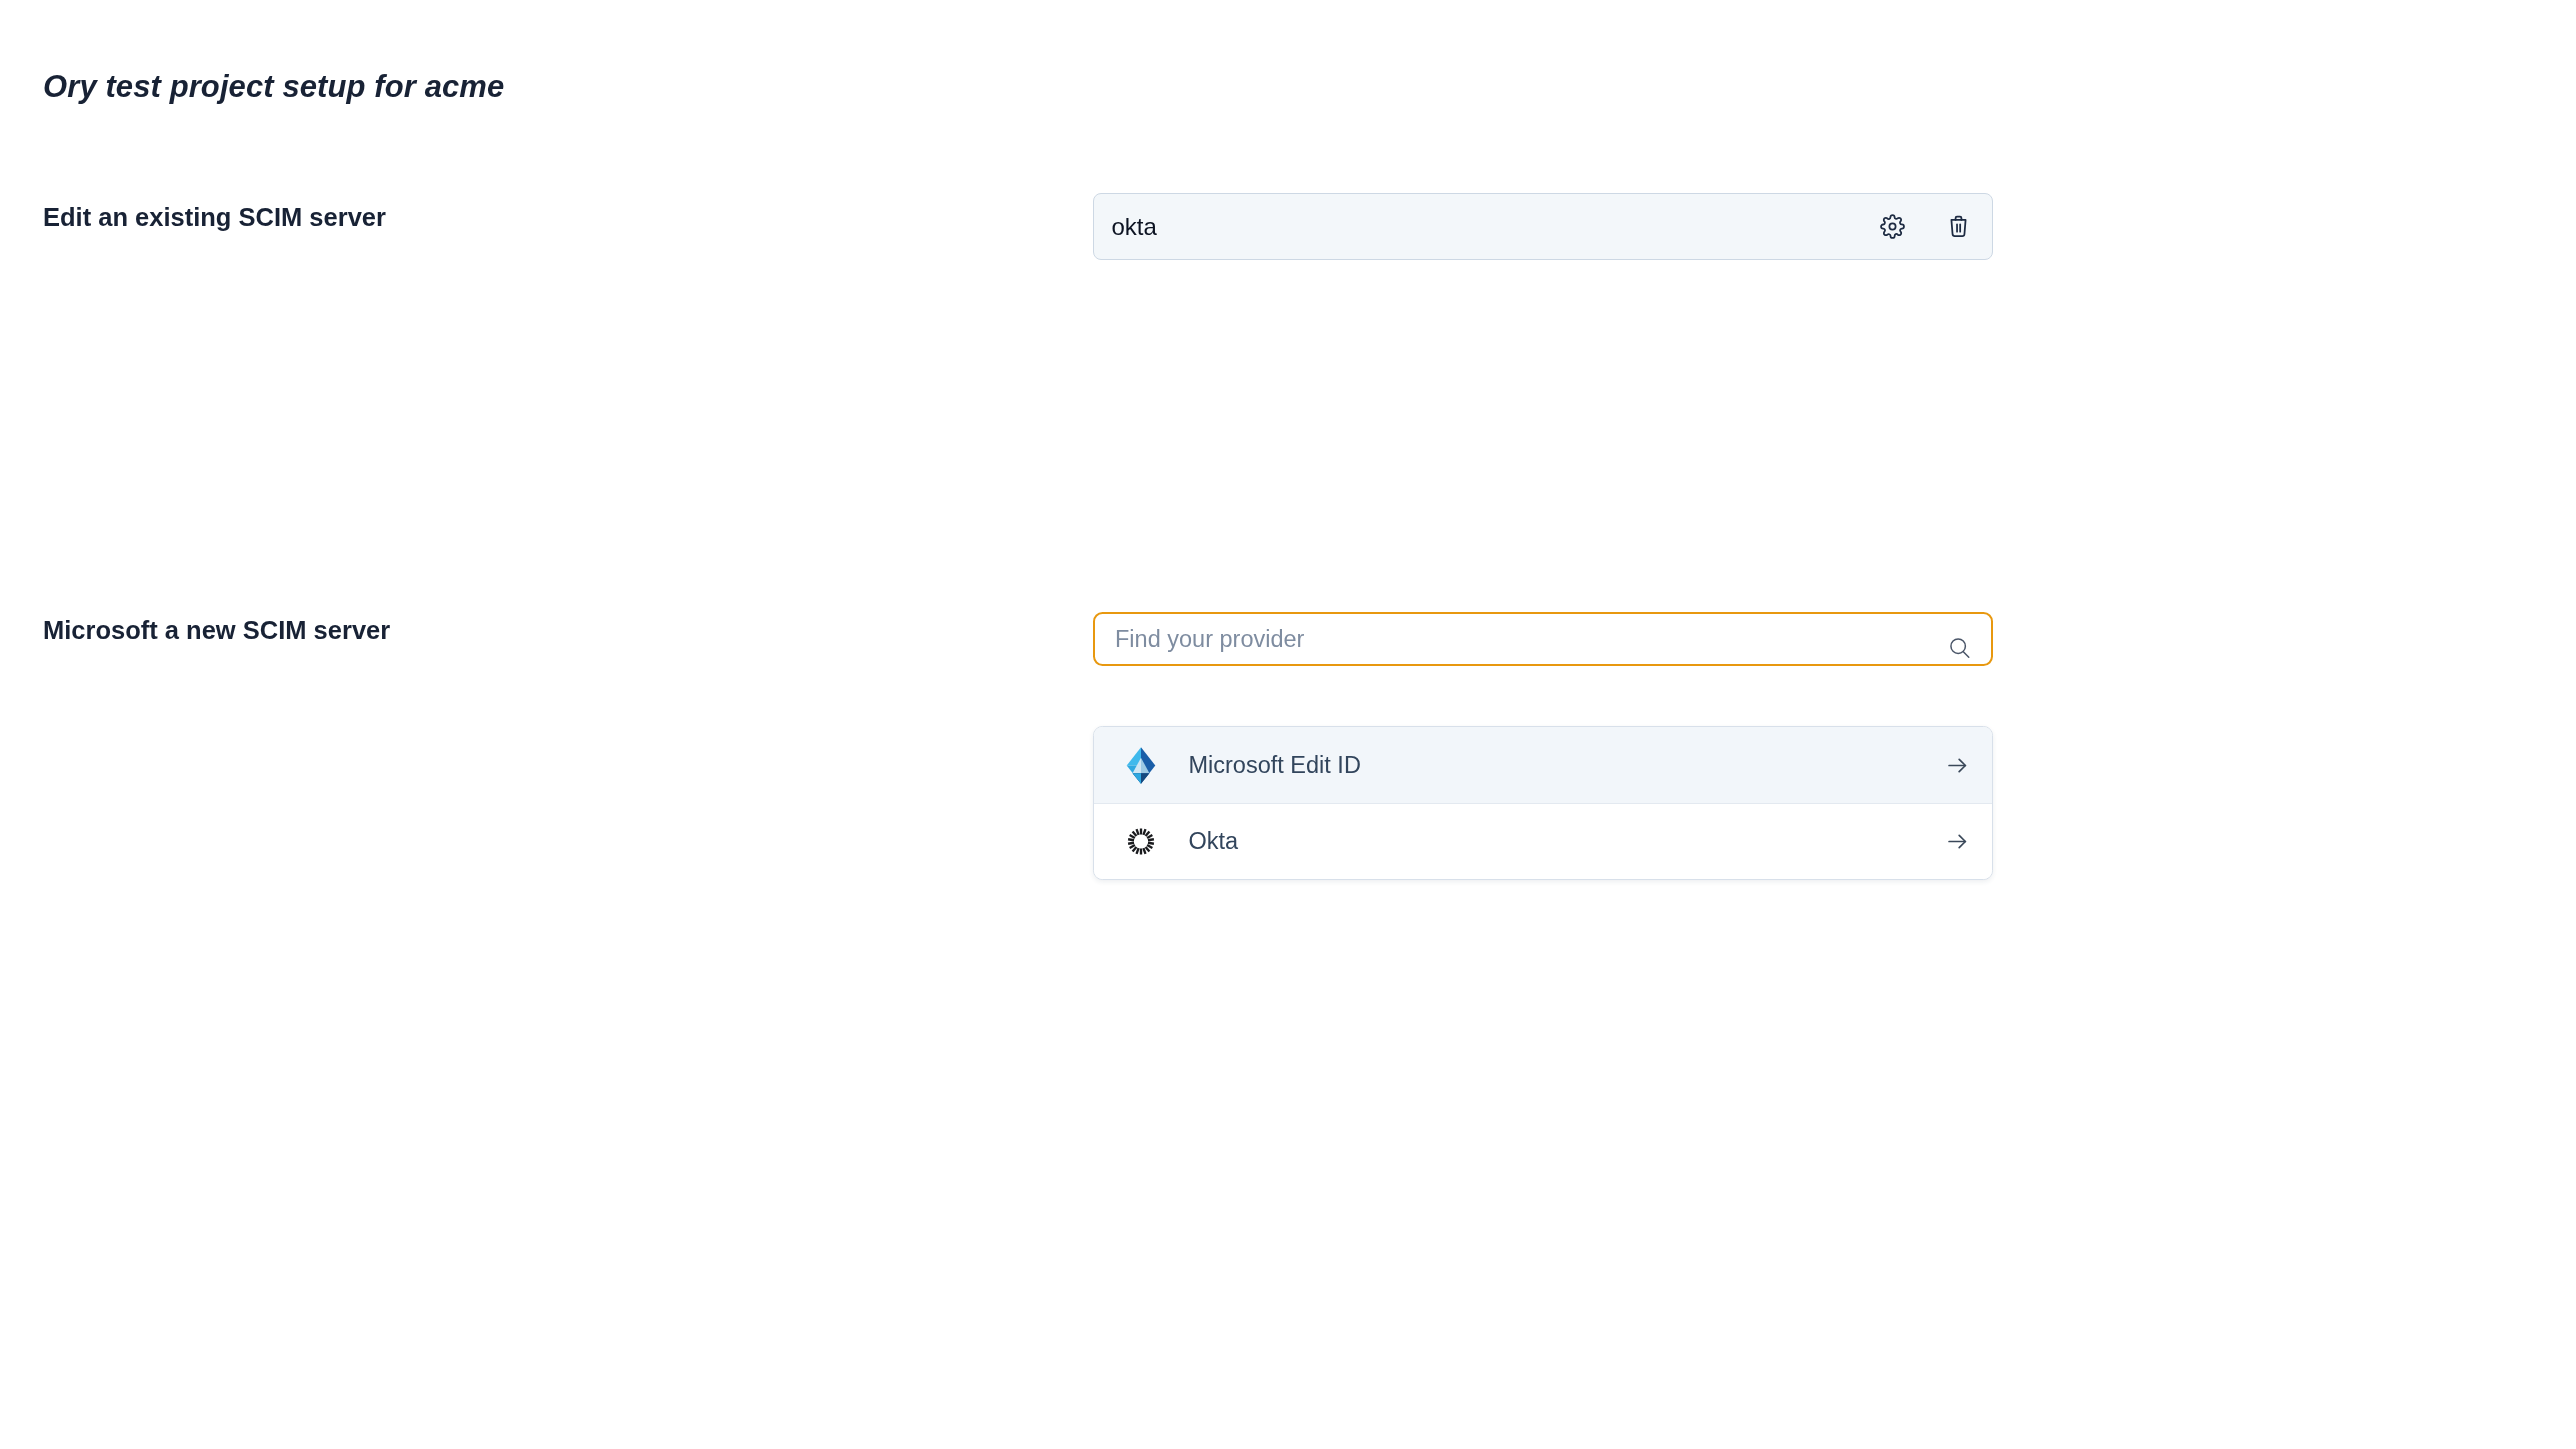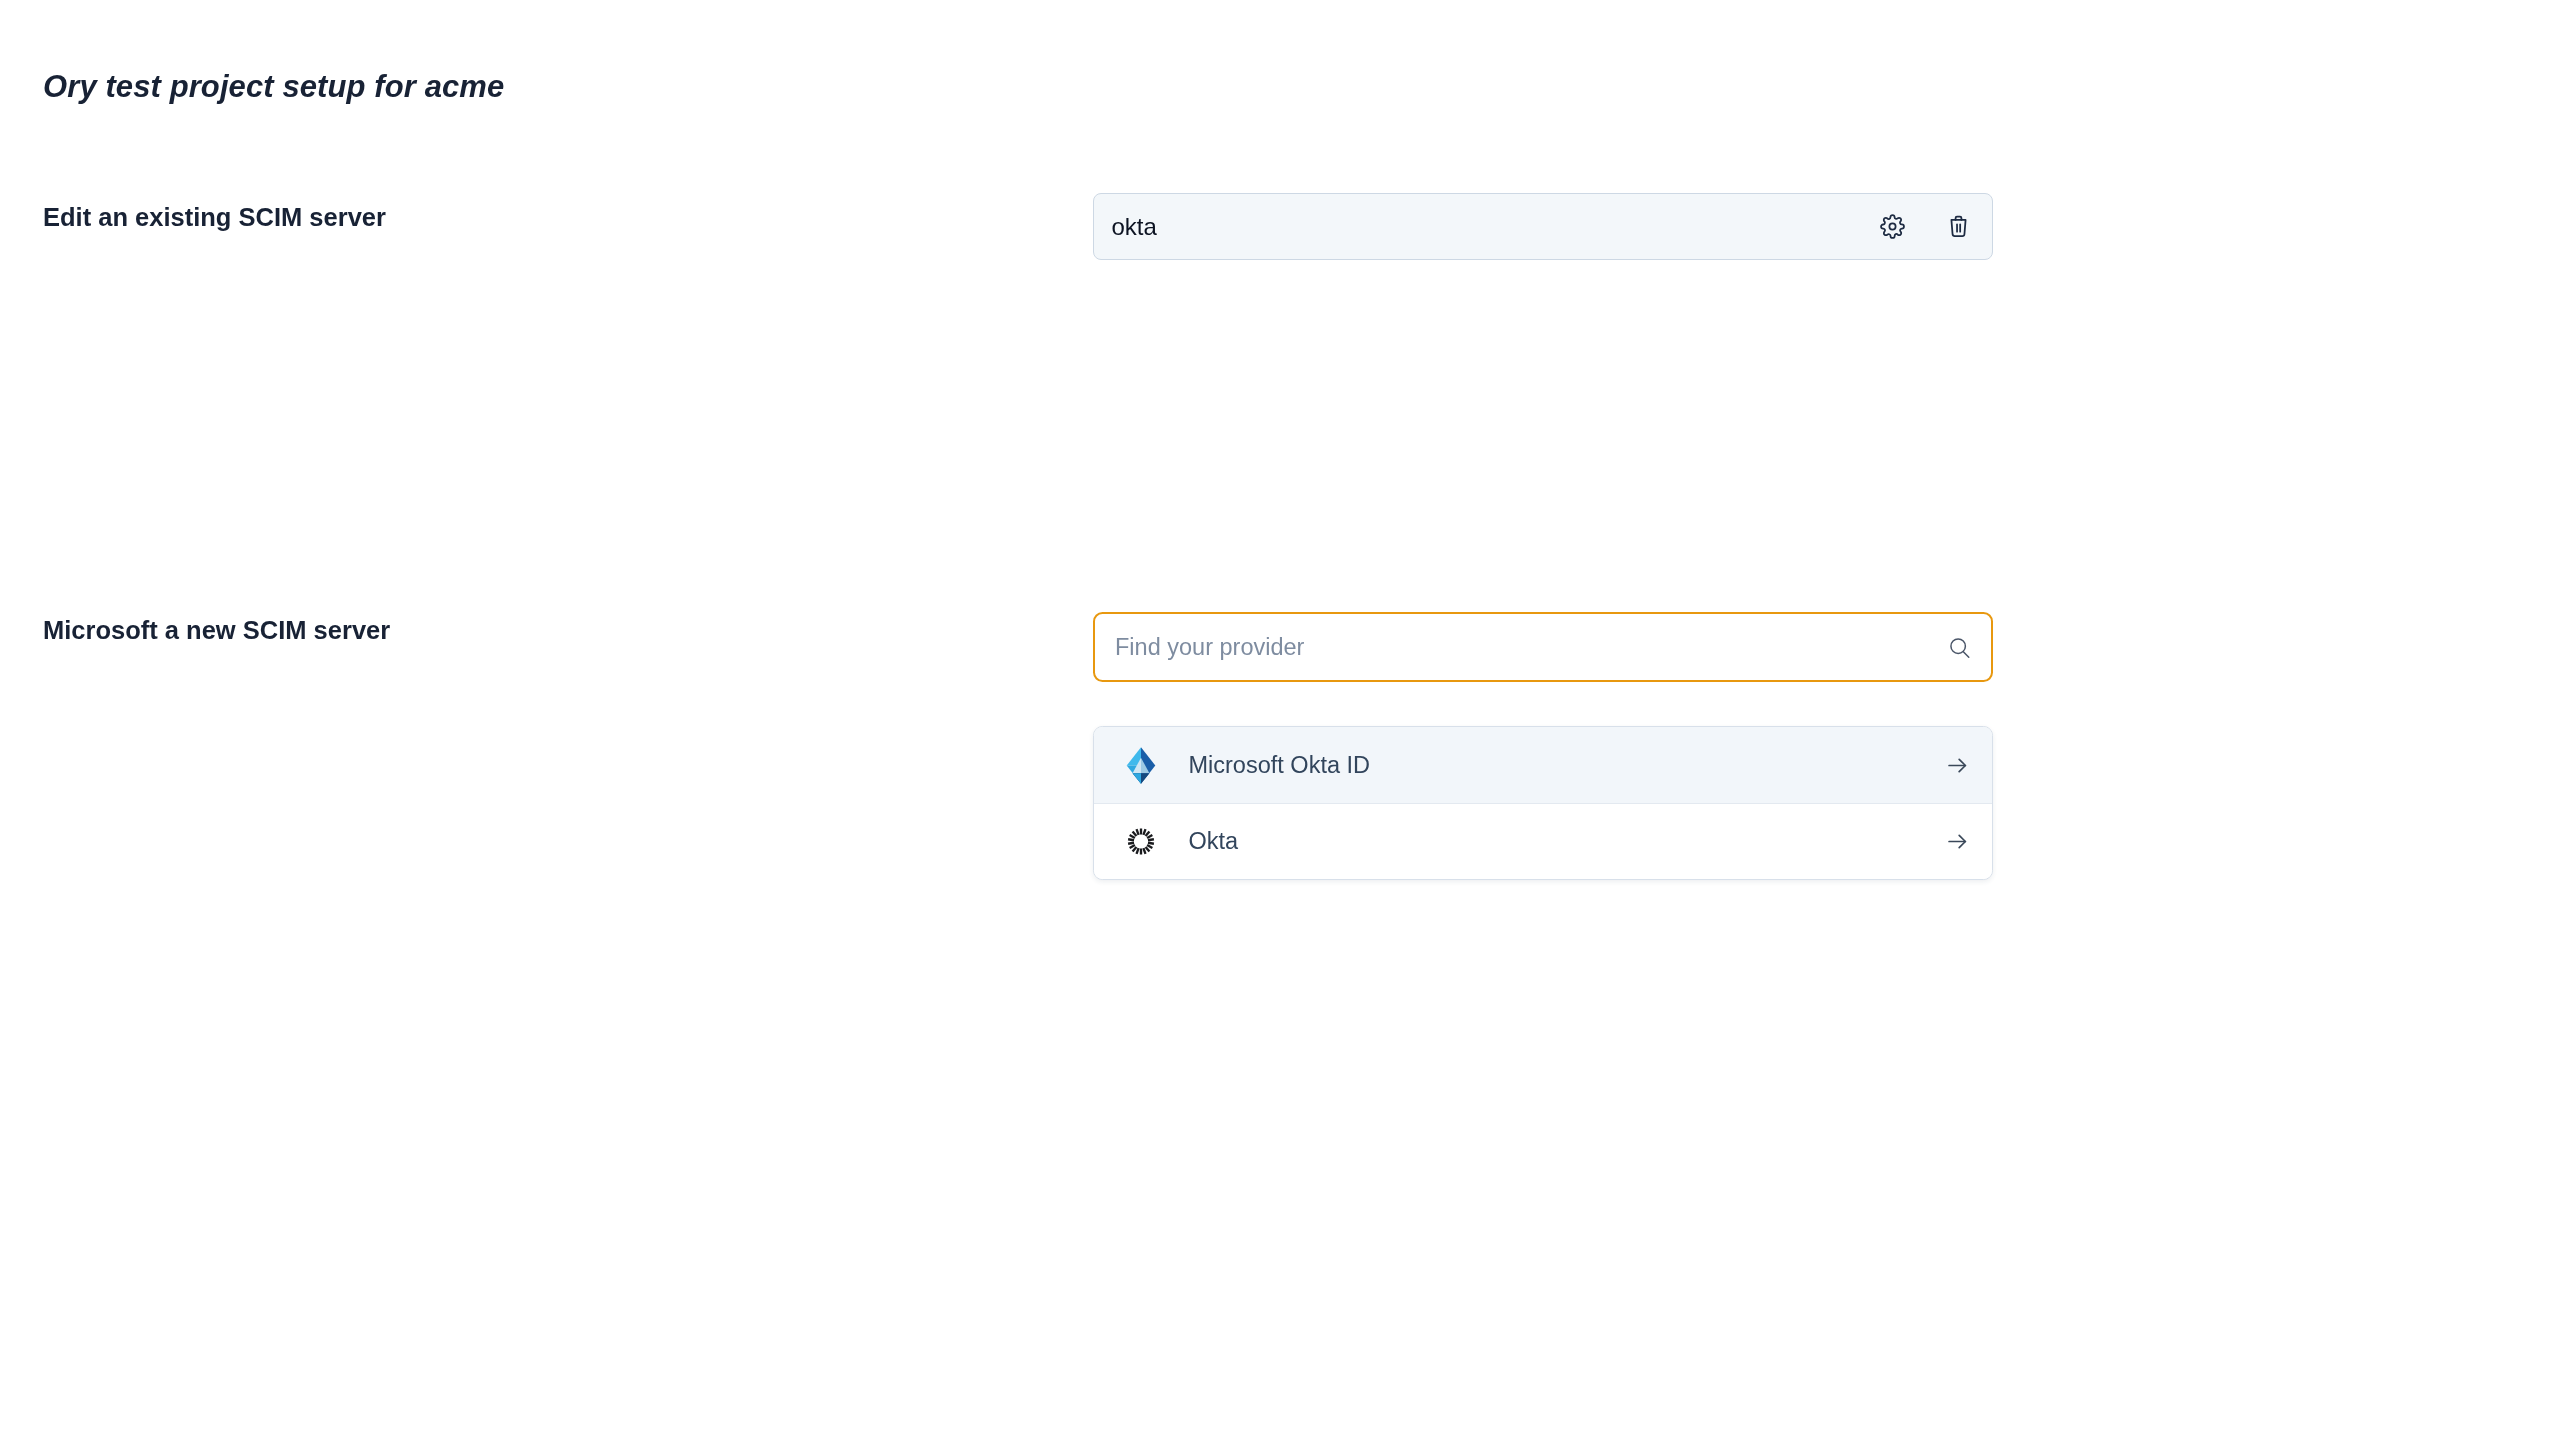--- a/index.html
+++ b/index.html
@@ -38,21 +38,21 @@
   .icon-btn {
     width:27px; height:27px; display:flex; align-items:center; justify-content:center;
     background:transparent; border:none; cursor:pointer; padding:0;
   }
   .icon-btn svg { width:25px; height:25px; stroke:#1D2B42; fill:none;
                   stroke-linecap:round; stroke-linejoin:round; }
 
   
   .provider-search {
     position:absolute; left:1093px; top:612px;
-    width:900px; height:70px;
+    width:900px; height:54px;
     background:#ffffff;
     border:2.7px solid #E8980F;
     border-radius:9.4px;
     font-family:"Liberation Sans", sans-serif;
     font-size:23.5px; color:#7f1d1d;
     padding:0 60px 0 20px;
     outline:none;
   }
   .provider-search::placeholder { color:#7E8CA0; opacity:1; }
   .search-icon-wrap {
@@ -133,21 +133,21 @@
       <svg viewBox="0 0 48 60">
         <polygon points="24,2 2,30 24,30" fill="#3FB9EC"></polygon>
         <polygon points="2,30 24,58 24,30" fill="#2FA8E0"></polygon>
         <polygon points="24,2 46,30 24,58" fill="#1A5EA8"></polygon>
         <polygon points="24,18 11,42 24,42" fill="#CFE6F4"></polygon>
         <polygon points="24,18 37,42 24,42" fill="#9CC9E4"></polygon>
         <polygon points="11,42 37,42 24,58" fill="#15497F"></polygon>
         <polygon points="11,42 24,42 24,58" fill="#2FA8E0"></polygon>
       </svg>
     </span>
-    <span class="provider-label">Microsoft Okta ID</span>
+    <span class="provider-label">Microsoft Edit ID</span>
     <span class="row-arrow">
       <svg viewBox="0 0 24 24" stroke-width="1.5">
         <line x1="4.5" y1="12" x2="19" y2="12"></line>
         <polyline points="13.5 6.5 19 12 13.5 17.5"></polyline>
       </svg>
     </span>
   </div>
 
   <div class="provider-row">
     <span class="provider-logo">

